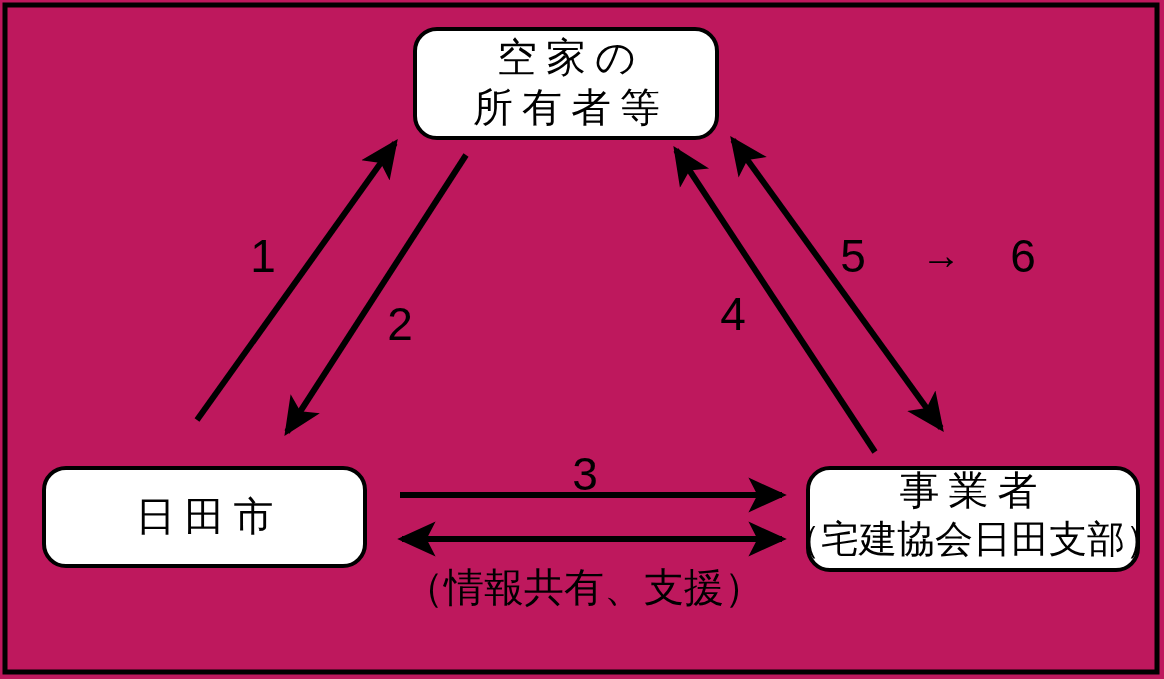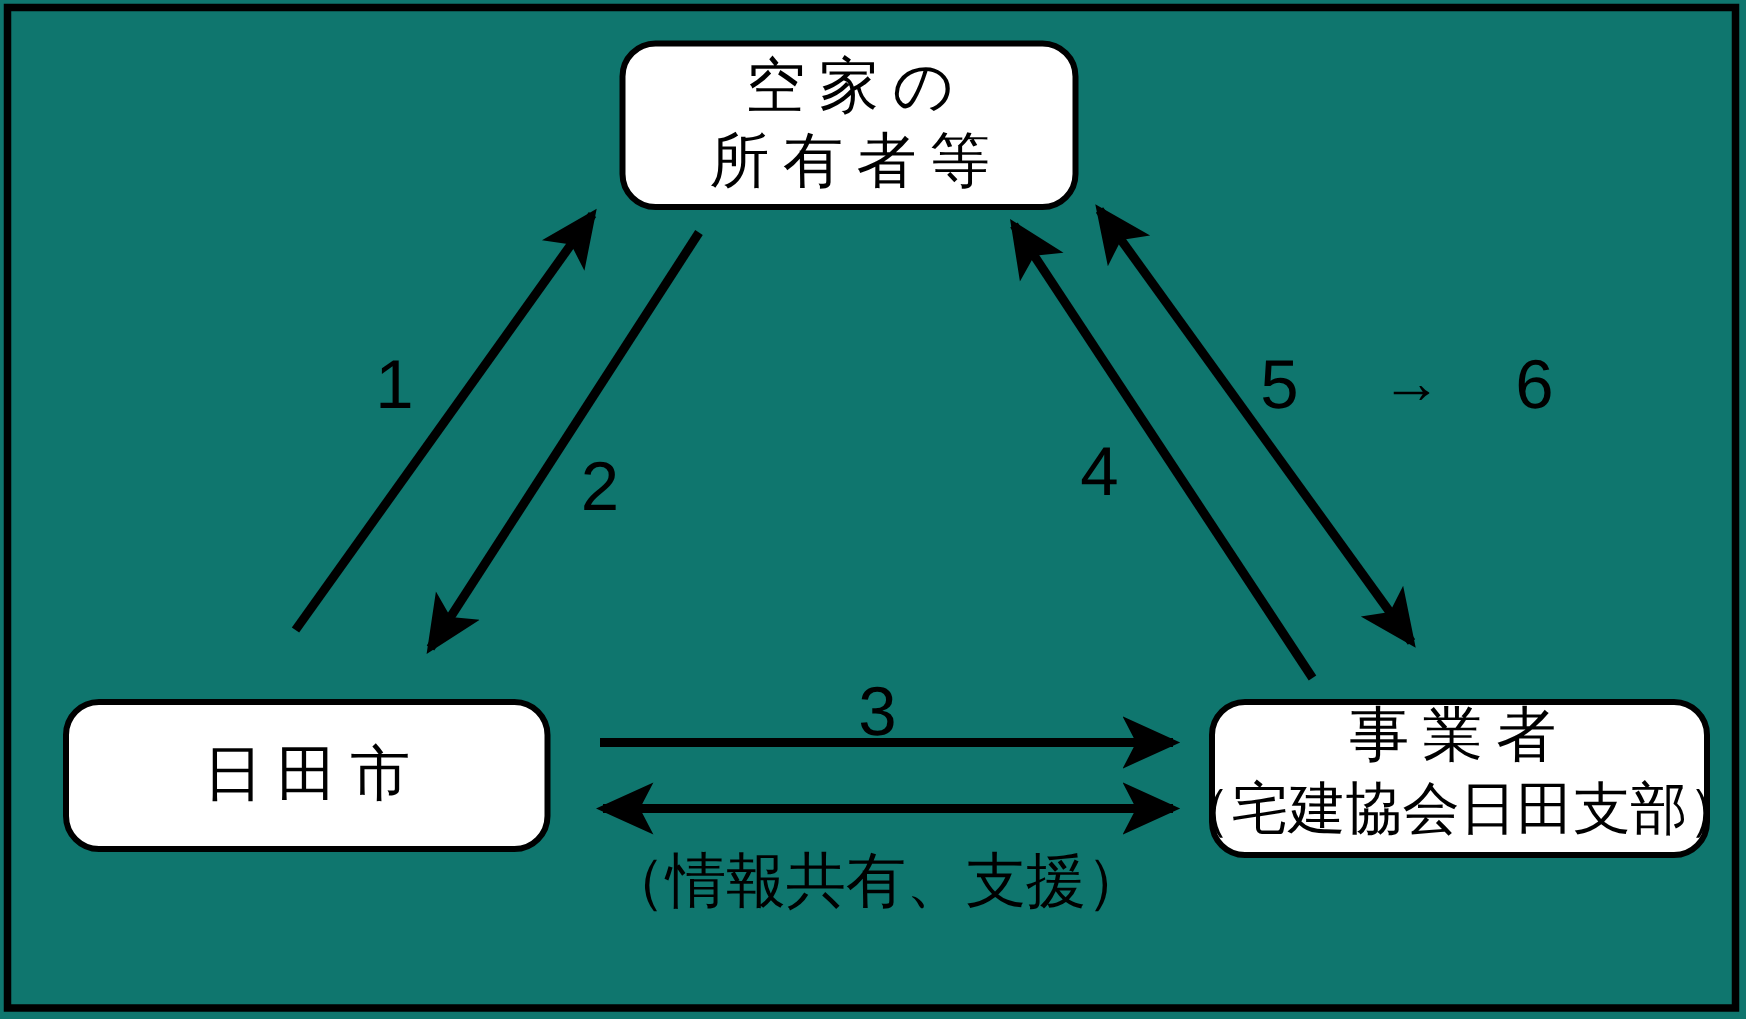--- a/index.html
+++ b/index.html
@@ -7,21 +7,21 @@
     padding: 0;
     background: #ffffff;
   }
   body {
     font-family: "Liberation Sans", sans-serif;
   }
   #diagram-root {
     position: relative;
     width: 1164px;
     height: 679px;
-    background: #0f766e;
+    background: #be185d;
     overflow: hidden;
   }
   #diagram-svg {
     display: block;
     width: 1164px;
     height: 679px;
   }
   .box-rect {
     fill: #ffffff;
     stroke: #000000;

